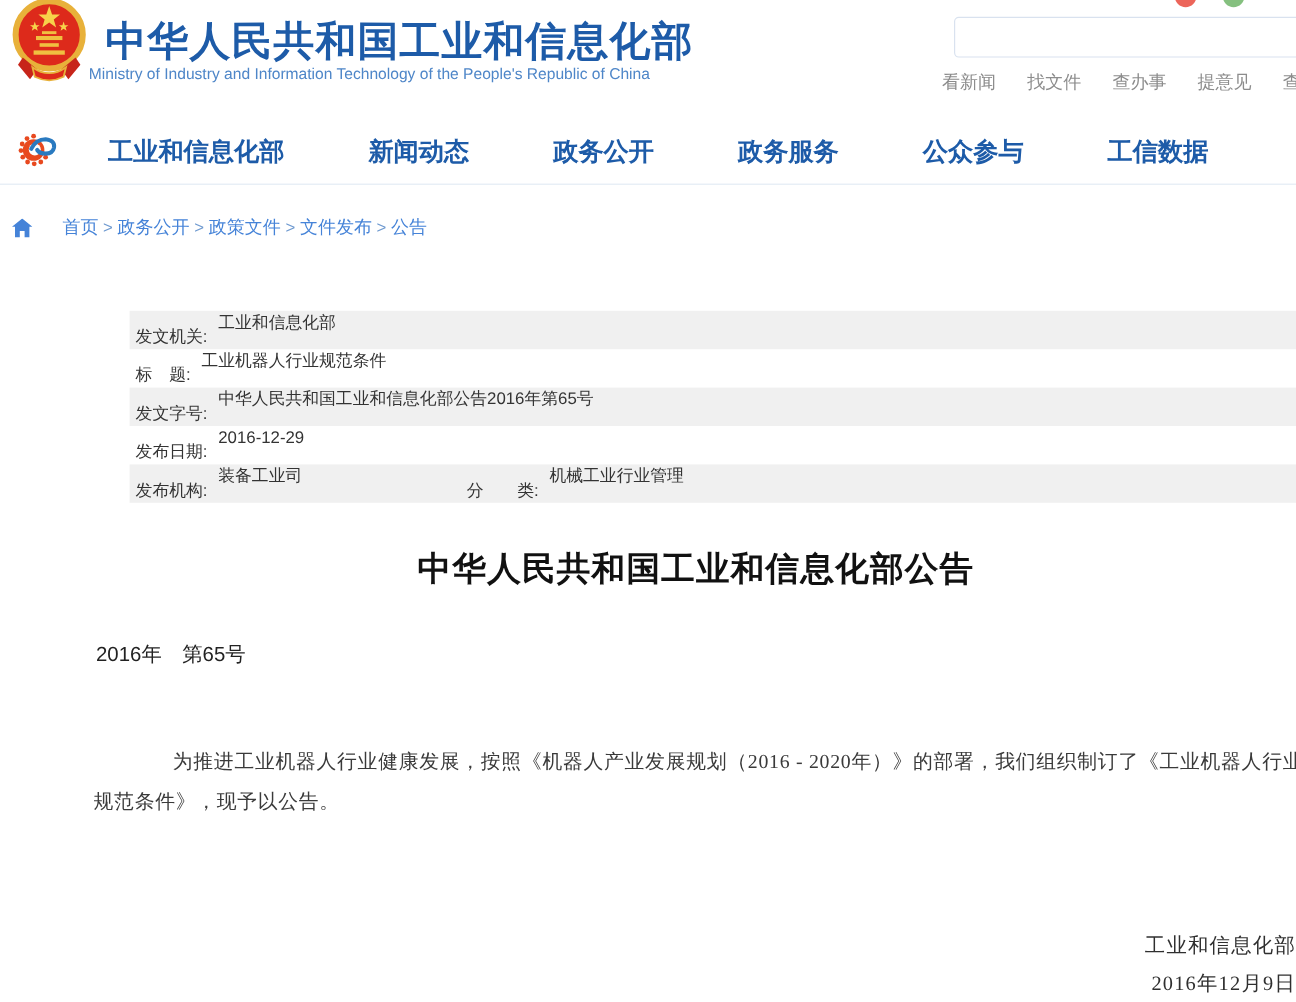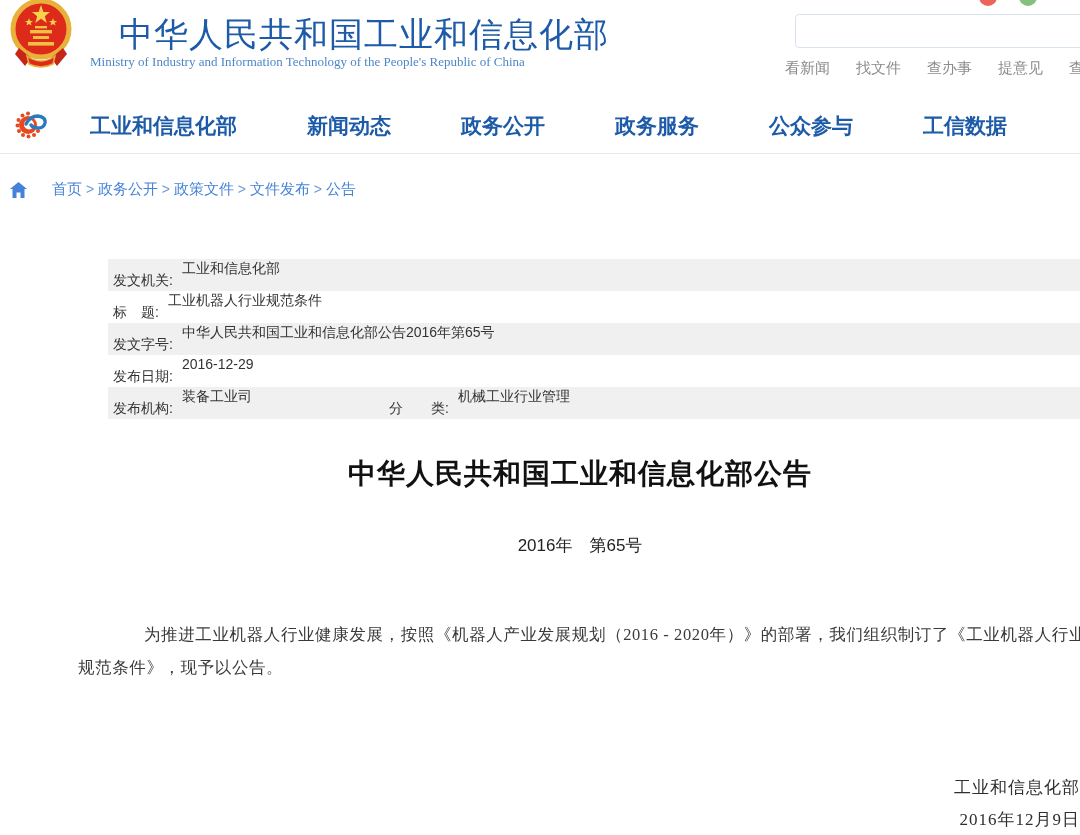--- a/index.html
+++ b/index.html
@@ -1,23 +1,23 @@
 <!DOCTYPE html>
 <html><head>
 <meta charset="utf-8">
 <style>
   html,body{margin:0;padding:0;background:#fff;}
   .canvas{position:relative;width:1080px;height:835px;overflow:hidden;background:#fff;
           font-family:"Liberation Sans","DejaVu Sans",sans-serif;}
 
   
   .emblem{position:absolute;left:8px;top:-4px;}
-  .site-title{position:absolute;left:88px;top:12px;font-size:34px;font-weight:normal;
-              color:#1d5ba8;letter-spacing:1px;white-space:nowrap;margin-left:31px;}
-  .site-sub{position:absolute;left:90px;top:54px;font-size:13px;color:#4e86c8;white-space:nowrap;font-family:Liberation Serif, serif;}
+  .site-title{position:absolute;left:88px;top:12px;font-size:34px;font-weight:bold;
+              color:#1d5ba8;letter-spacing:1px;white-space:nowrap;}
+  .site-sub{position:absolute;left:74px;top:54px;font-size:13px;color:#4e86c8;white-space:nowrap;}
   .top-circle{position:absolute;top:-12px;width:18px;height:18px;border-radius:50%;}
   .tc-red{left:979px;background:#ec655a;}
   .tc-green{left:1019px;background:#85c07f;}
   .search-box{position:absolute;left:795px;top:14px;width:300px;height:34px;
               border:1px solid #d9e2ef;border-radius:4px;background:#fff;box-sizing:border-box;}
   .search-box input{width:100%;height:100%;border:none;outline:none;background:transparent;
               font-size:14px;padding:0 10px;box-sizing:border-box;}
   .quick-links{position:absolute;left:785px;top:59px;display:flex;gap:26px;font-size:15px;
               color:#8c8c8c;white-space:nowrap;}
   .quick-links span{cursor:pointer;}
@@ -40,21 +40,21 @@
   .meta-table{position:absolute;left:108px;top:259px;width:990px;}
   .mrow{height:32px;display:flex;align-items:center;padding-left:5px;font-size:14px;color:#333;}
   .mrow.alt{background:#f0f0f0;}
   .mcell{display:flex;white-space:nowrap;}
   .mcell.c1{width:276px;}
   .mcell .lbl{margin-right:9px;white-space:pre;margin-top:12px;}
 
   
   .doc-title{position:absolute;left:80px;top:455px;width:1000px;text-align:center;
           font-size:28px;font-weight:bold;color:#111;letter-spacing:1px;}
-  .doc-issue{position:absolute;left:80px;top:534px;width:1000px;text-align:center;
+  .doc-issue{position:absolute;left:80px;top:534px;width:1000px;text-align:left;
           font-size:17px;color:#222;}
   .doc-para{position:absolute;left:78px;top:618px;width:1008px;
           font-family:"Liberation Serif","DejaVu Serif",serif;font-size:16.5px;color:#3a3a3a;
           line-height:33px;text-indent:66px;letter-spacing:0.6px;text-align:justify;}
   .doc-attach{position:absolute;left:144px;top:724px;
           font-family:"Liberation Serif","DejaVu Serif",serif;font-size:17px;color:#333;white-space:nowrap;}
   .doc-attach .att-name{font-size:15.5px;color:#4a4a4a;margin-left:7px;cursor:pointer;}
   .doc-sign{position:absolute;left:0;top:772px;width:1080px;text-align:right;
           font-family:"Liberation Serif","DejaVu Serif",serif;font-size:17px;color:#2f2f2f;
           line-height:32px;letter-spacing:1px;}

